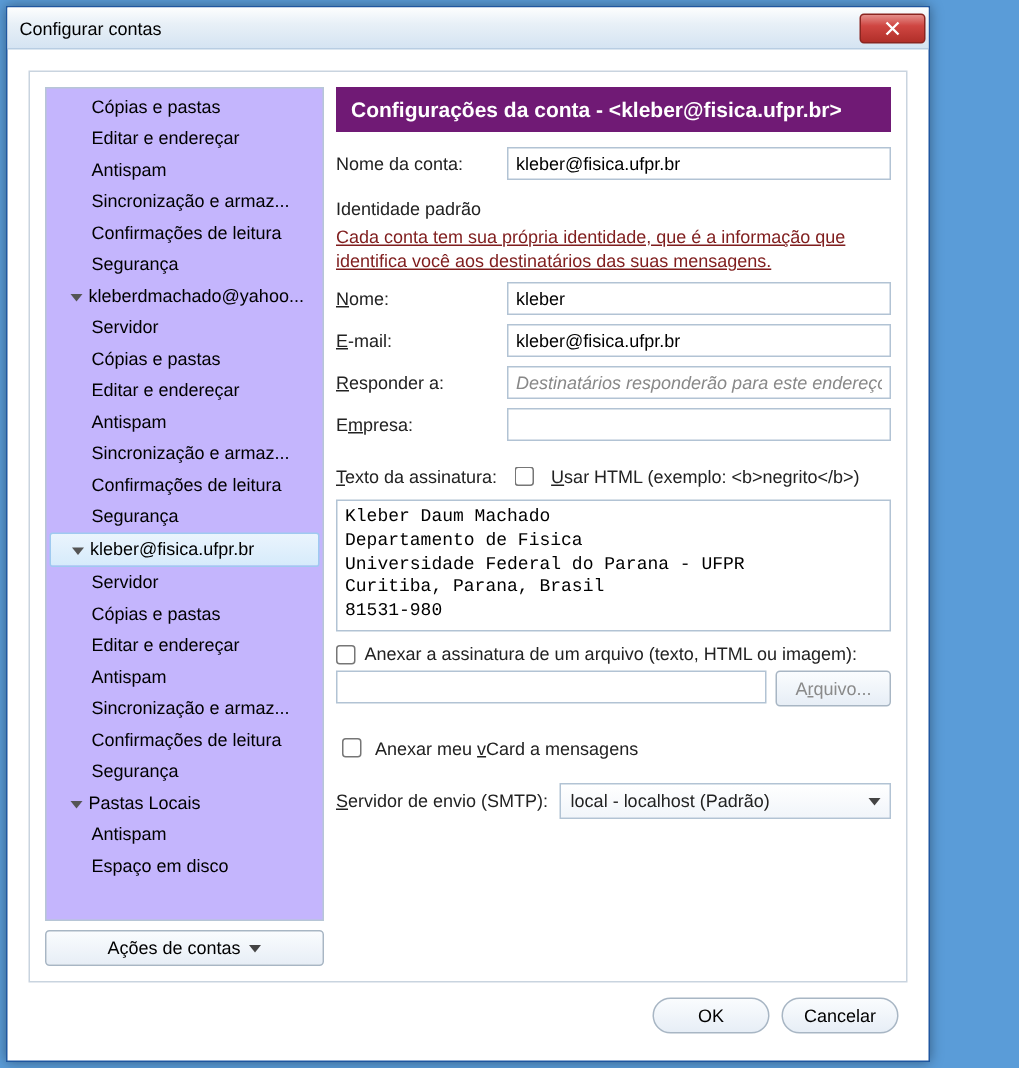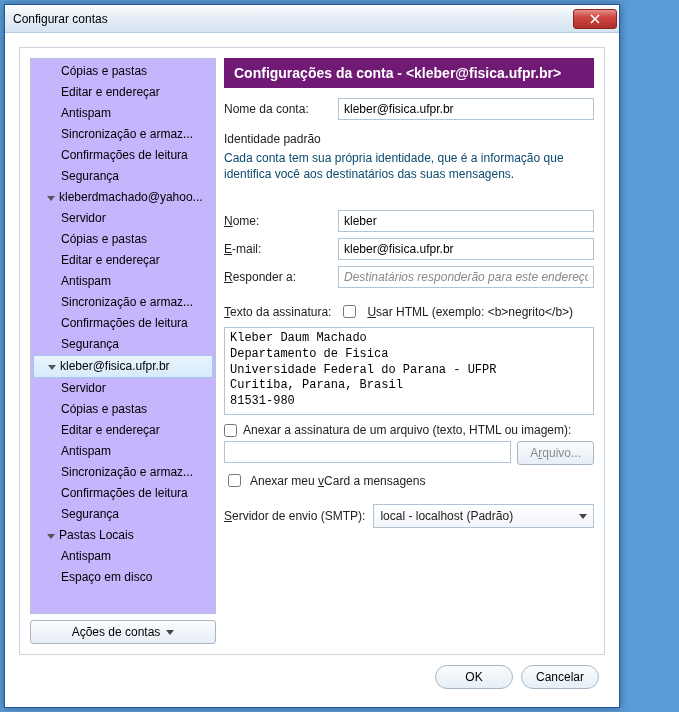--- a/index.html
+++ b/index.html
@@ -23,27 +23,27 @@
 
   .panel { flex: 1; display: flex; flex-direction: column; font-size: 12px; color: #222; }
   .panel-header { background: #701a75; color: #fff; font-weight: bold; font-size: 14px; padding: 7px 10px; margin-bottom: 10px; }
   .row { display: flex; align-items: center; margin-bottom: 6px; gap: 8px; }
   .row label { width: 106px; }
   .row label.wide { width: auto; }
   input[type=text], .combo, textarea { border: 1px solid #b2c3d4; background: #fff; font-size: 12px; font-family: inherit; padding: 3px 5px; }
   input[type=text] { height: 22px; }
   .ul { text-decoration: underline; }
   .section-title { margin: 6px 0 4px; }
-  .desc { color: #0c4a6e; margin-bottom: 28px; line-height: 1.35; }
+  .desc { color: #7f1d1d; margin-bottom: 6px; line-height: 1.35; text-decoration: underline; }
   .sig-area { width: 100%; height: 88px; resize: none; font-family: "Courier New", monospace; font-size: 12px; line-height: 1.3; overflow-y: scroll; white-space: pre; }
   .chk-row { display: flex; align-items: center; gap: 6px; margin: 8px 0 4px; }
   .chk-row input { margin: 0; }
   .btn { height: 24px; padding: 0 12px; border: 1px solid #a8b6c4; background: linear-gradient(#fafcfe, #e7eef6); border-radius: 3px; font-size: 12px; cursor: pointer; }
   .btn:disabled { color: #8a8a8a; }
-  .file-row { display: flex; gap: 6px; margin-bottom: 0; }
+  .file-row { display: flex; gap: 6px; margin-bottom: 12px; }
   .file-row input { flex: 1; }
   .vcard-row { display: flex; align-items: center; justify-content: space-between; margin: 6px 0 14px; }
   .smtp-row { display: flex; align-items: center; gap: 8px; margin-bottom: 12px; }
   .combo { flex: 1; height: 24px; display: flex; align-items: center; justify-content: space-between; padding: 0 6px; cursor: pointer; background: linear-gradient(#fff, #f1f5fa); }
   .combo::after { content: ""; border-left: 4px solid transparent; border-right: 4px solid transparent; border-top: 5px solid #444; }
   .ident-row { display: flex; justify-content: flex-end; }
   .footer { display: flex; justify-content: flex-end; gap: 8px; padding: 0 6px 4px; }
   .footer .btn { min-width: 78px; border-radius: 12px; }
   .placeholder-italic::placeholder { font-style: italic; color: #888; }
 </style>
@@ -112,20 +112,24 @@
           <input type="text" style="flex: 1 1 0%;" value="kleber">
         </div>
         <div class="row">
           <label><span class="ul">E</span>-mail:</label>
           <input type="text" style="flex: 1 1 0%;" value="kleber@fisica.ufpr.br">
         </div>
         <div class="row">
           <label><span class="ul">R</span>esponder a:</label>
           <input type="text" class="placeholder-italic" style="flex: 1 1 0%;" placeholder="Destinatários responderão para este endereço">
         </div>
+        <div class="row">
+          <label>E<span class="ul">m</span>presa:</label>
+          <input type="text" style="flex: 1 1 0%;" value="">
+        </div>
 
         <div class="row" style="margin-top:8px">
           <label class="wide"><span class="ul">T</span>exto da assinatura:</label>
           <input type="checkbox" style="">
           <span><span class="ul">U</span>sar HTML (exemplo: &lt;b&gt;negrito&lt;/b&gt;)</span>
         </div>
         <textarea class="sig-area" id="sigarea" style="">Kleber Daum Machado
 Departamento de Fisica
 Universidade Federal do Parana - UFPR
 Curitiba, Parana, Brasil

